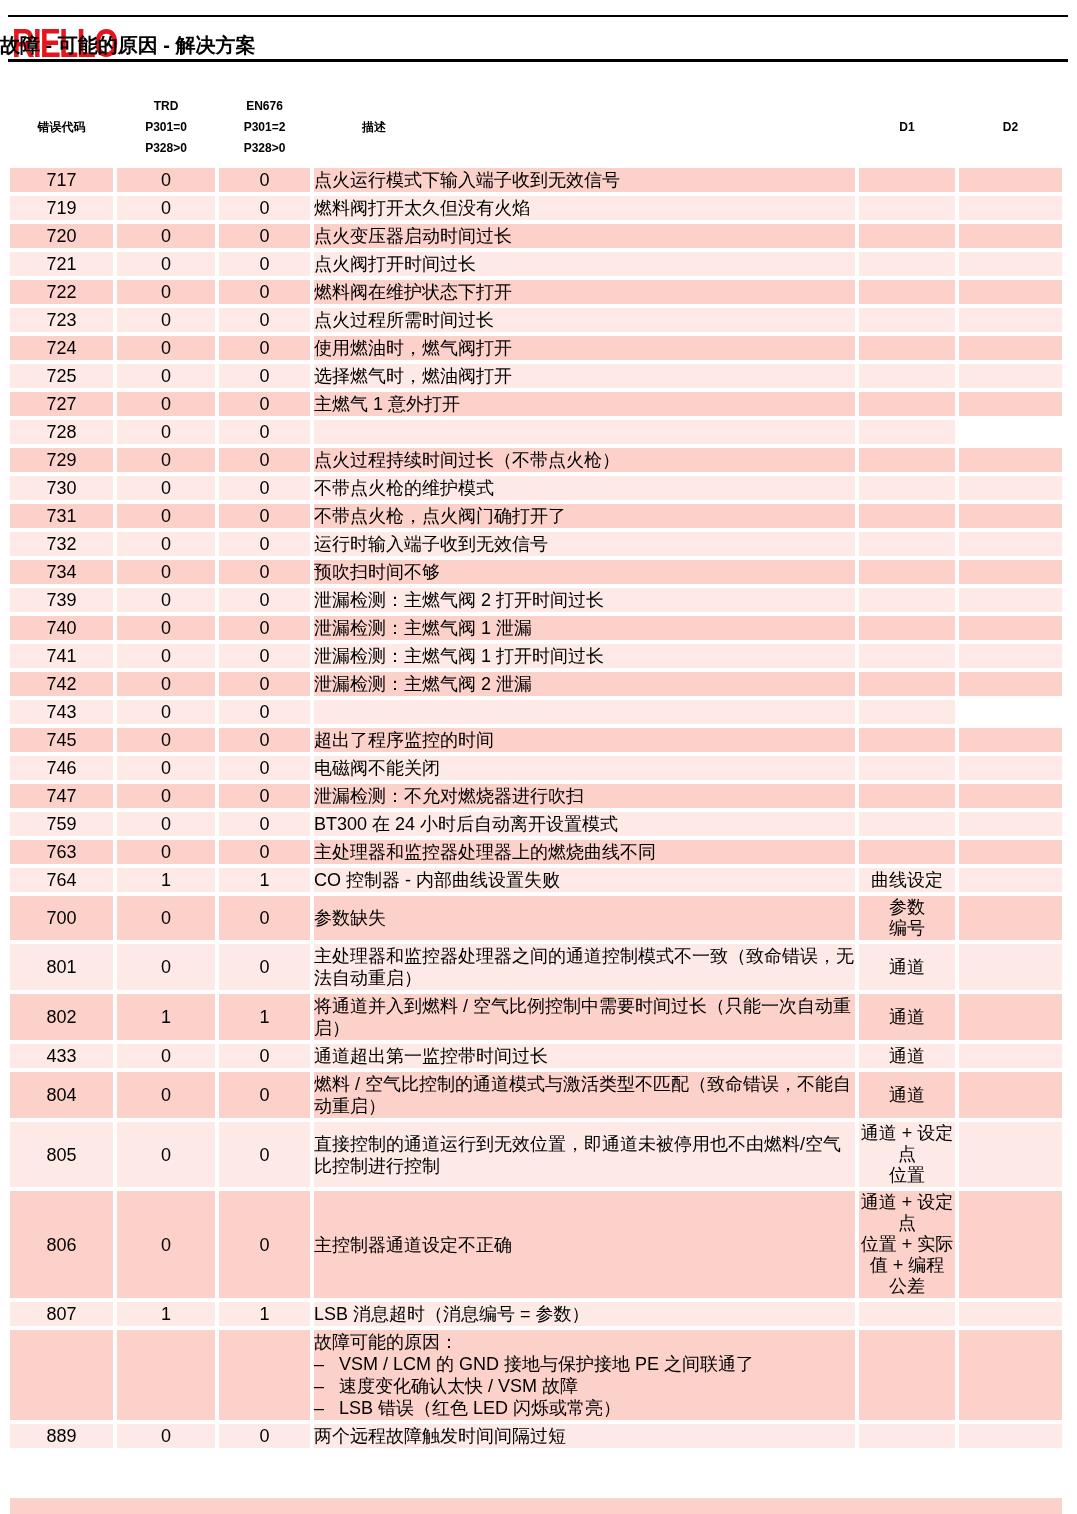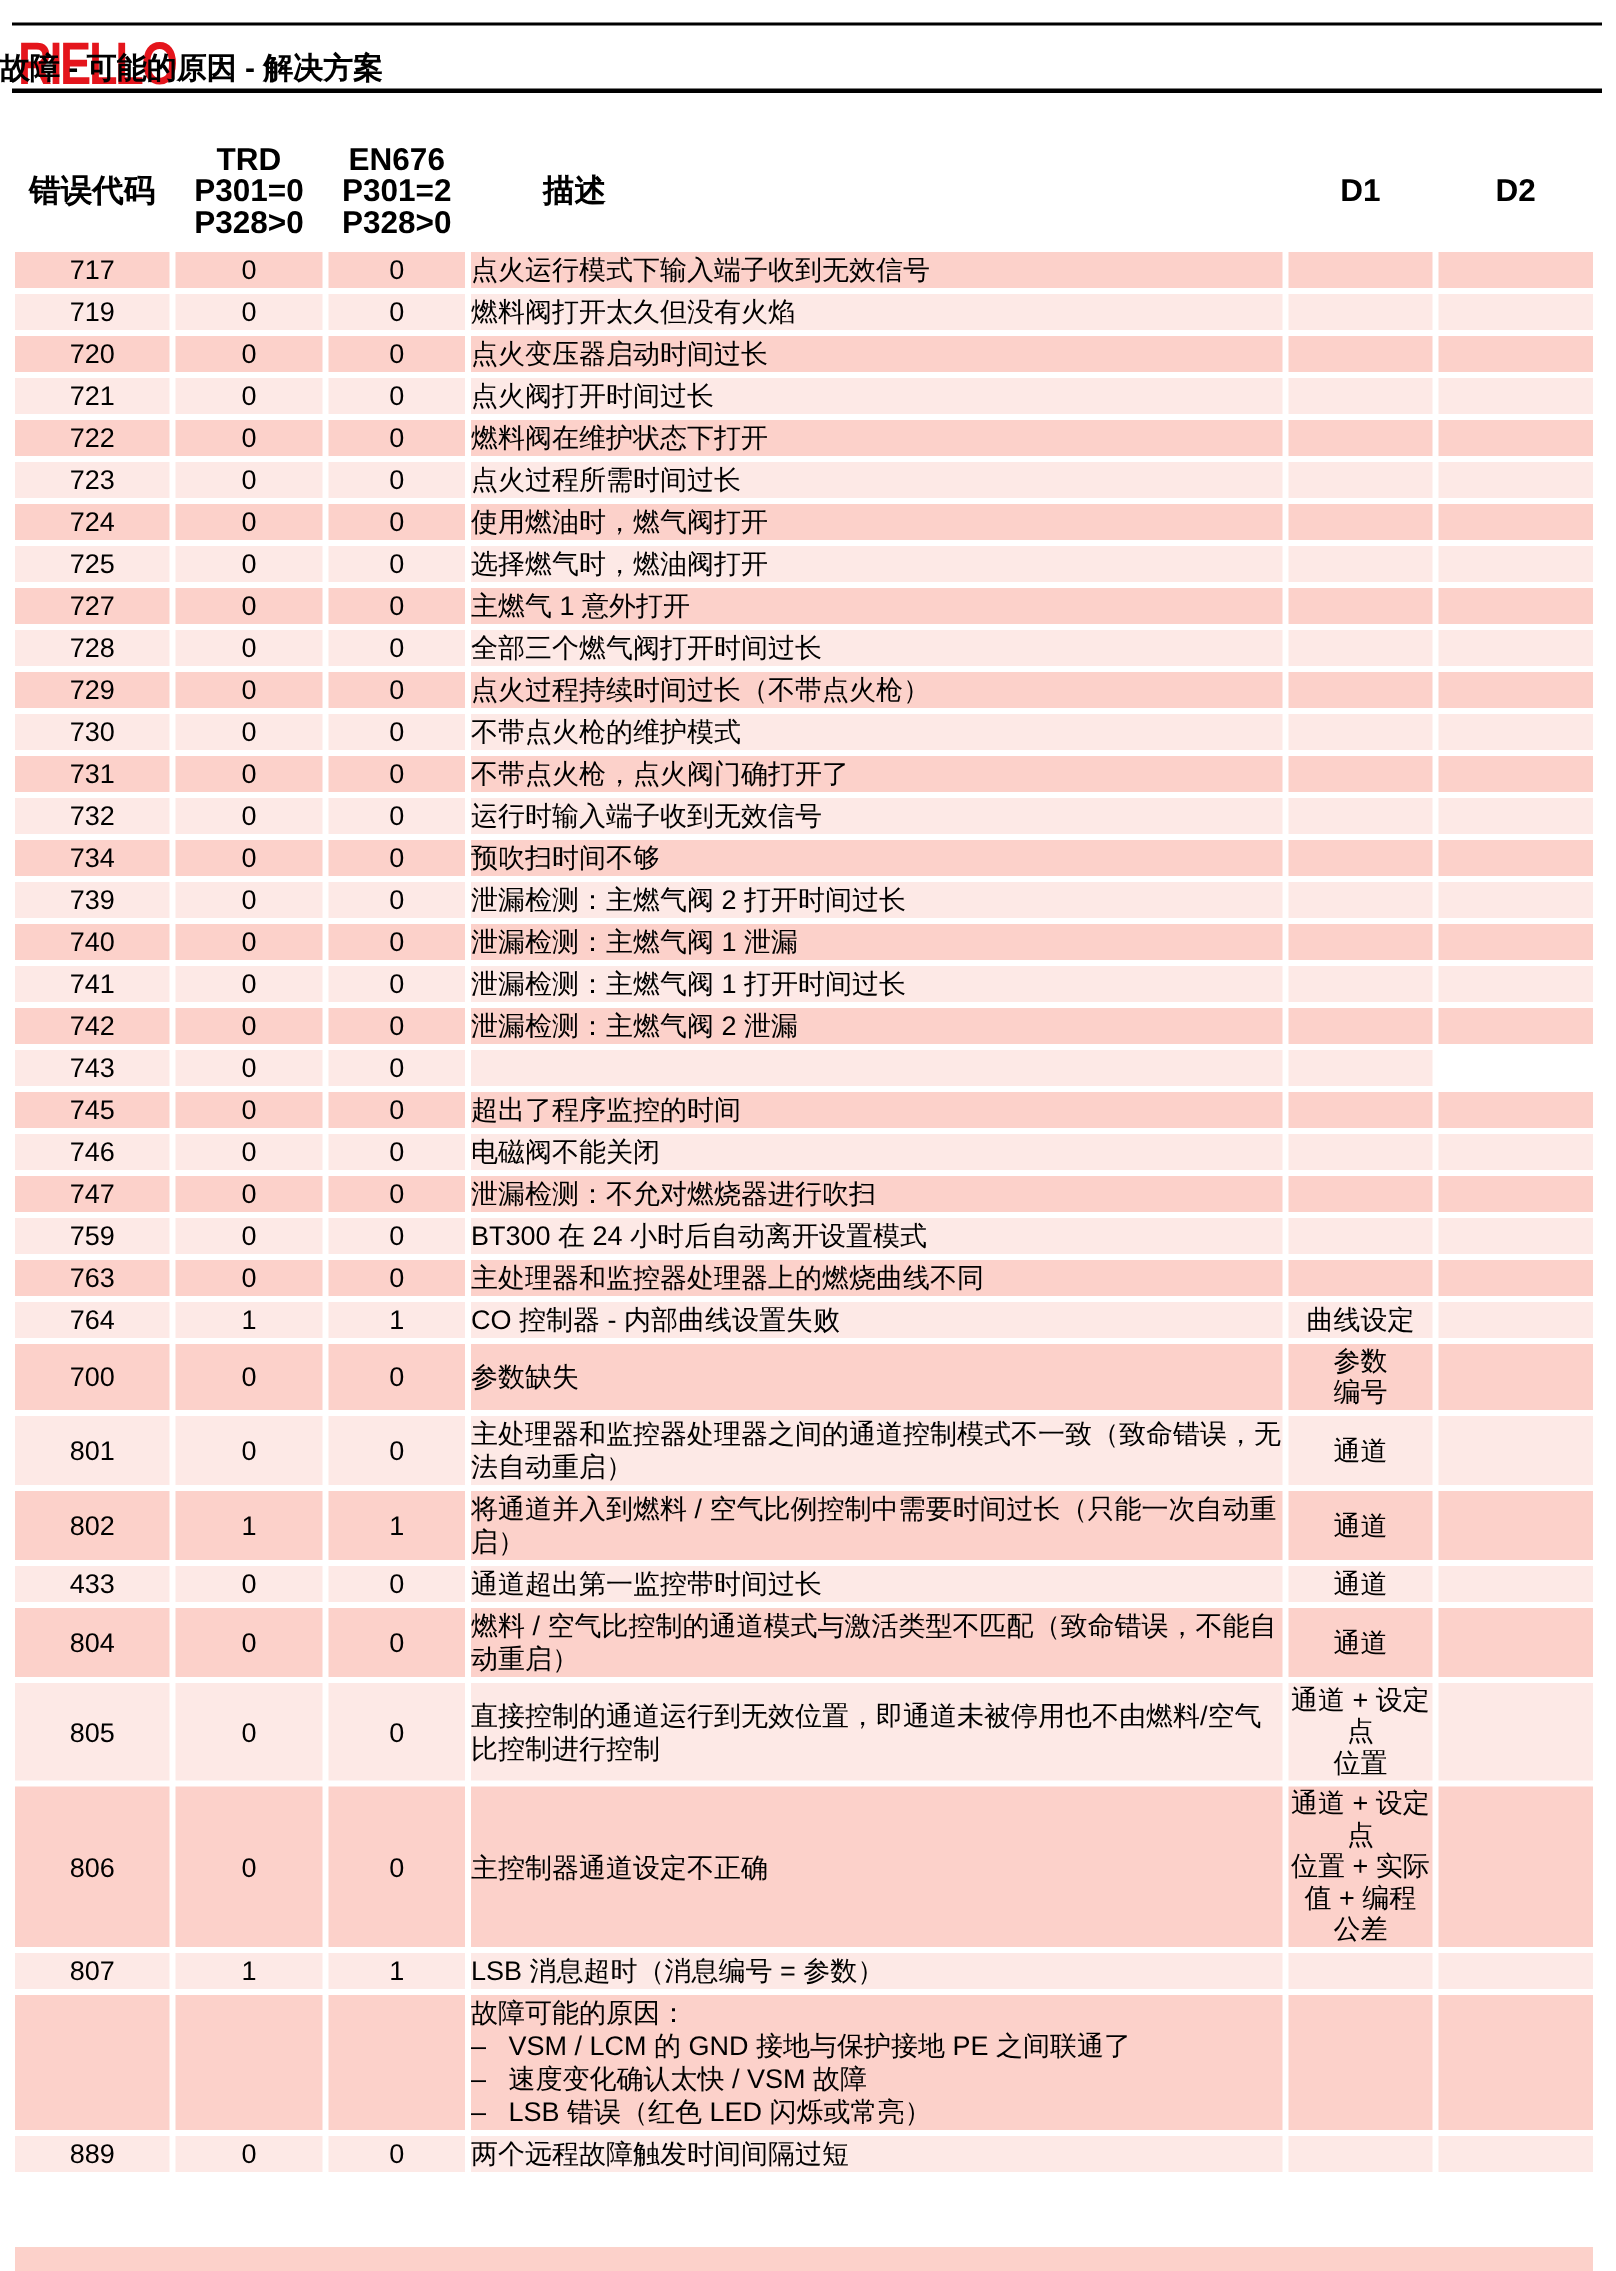--- a/index.html
+++ b/index.html
@@ -25,21 +25,21 @@
 
   .grid-cols {
     display: grid;
     grid-template-columns: 103px 98px 91px 541px 96px 103px;
     column-gap: 4px;
   }
 
   .table-header { position: absolute; left: 10px; top: 94px; width: 1052px; }
   .table-header .th {
     display: flex; align-items: center; justify-content: center;
-    min-height: 66px; font-size: 21px; font-weight: bold;
+    min-height: 66px; font-size: 12px; font-weight: bold;
     line-height: 21px; text-align: center; white-space: pre-line;
   }
   .table-header .th.h-desc { justify-content: flex-start; text-align: left; padding-left: 8px; margin-left: 40px; }
 
   .table-body { position: absolute; left: 10px; top: 168px; width: 860px; }
   .row { margin-bottom: 4px; }
   .row.dark  > .cell { background: var(--row-dark); }
   .row.light > .cell { background: var(--row-light); }
   .cell {
     display: flex; align-items: center; justify-content: center;
@@ -147,21 +147,20 @@
         <div class="cell c-num">0</div>
         <div class="cell c-num">0</div>
         <div class="cell c-desc">主燃气 1 意外打开</div>
         <div class="cell c-d1"></div>
         <div class="cell c-d2"></div>
       </div>
       <div class="row grid-cols light">
         <div class="cell c-code">728</div>
         <div class="cell c-num">0</div>
         <div class="cell c-num">0</div>
-        <div class="cell c-desc">全部三个燃气阀打开时间过长</div>
         <div class="cell c-d1"></div>
         <div class="cell c-d2"></div>
       </div>
       <div class="row grid-cols dark">
         <div class="cell c-code">729</div>
         <div class="cell c-num">0</div>
         <div class="cell c-num">0</div>
         <div class="cell c-desc">点火过程持续时间过长（不带点火枪）</div>
         <div class="cell c-d1"></div>
         <div class="cell c-d2"></div>

